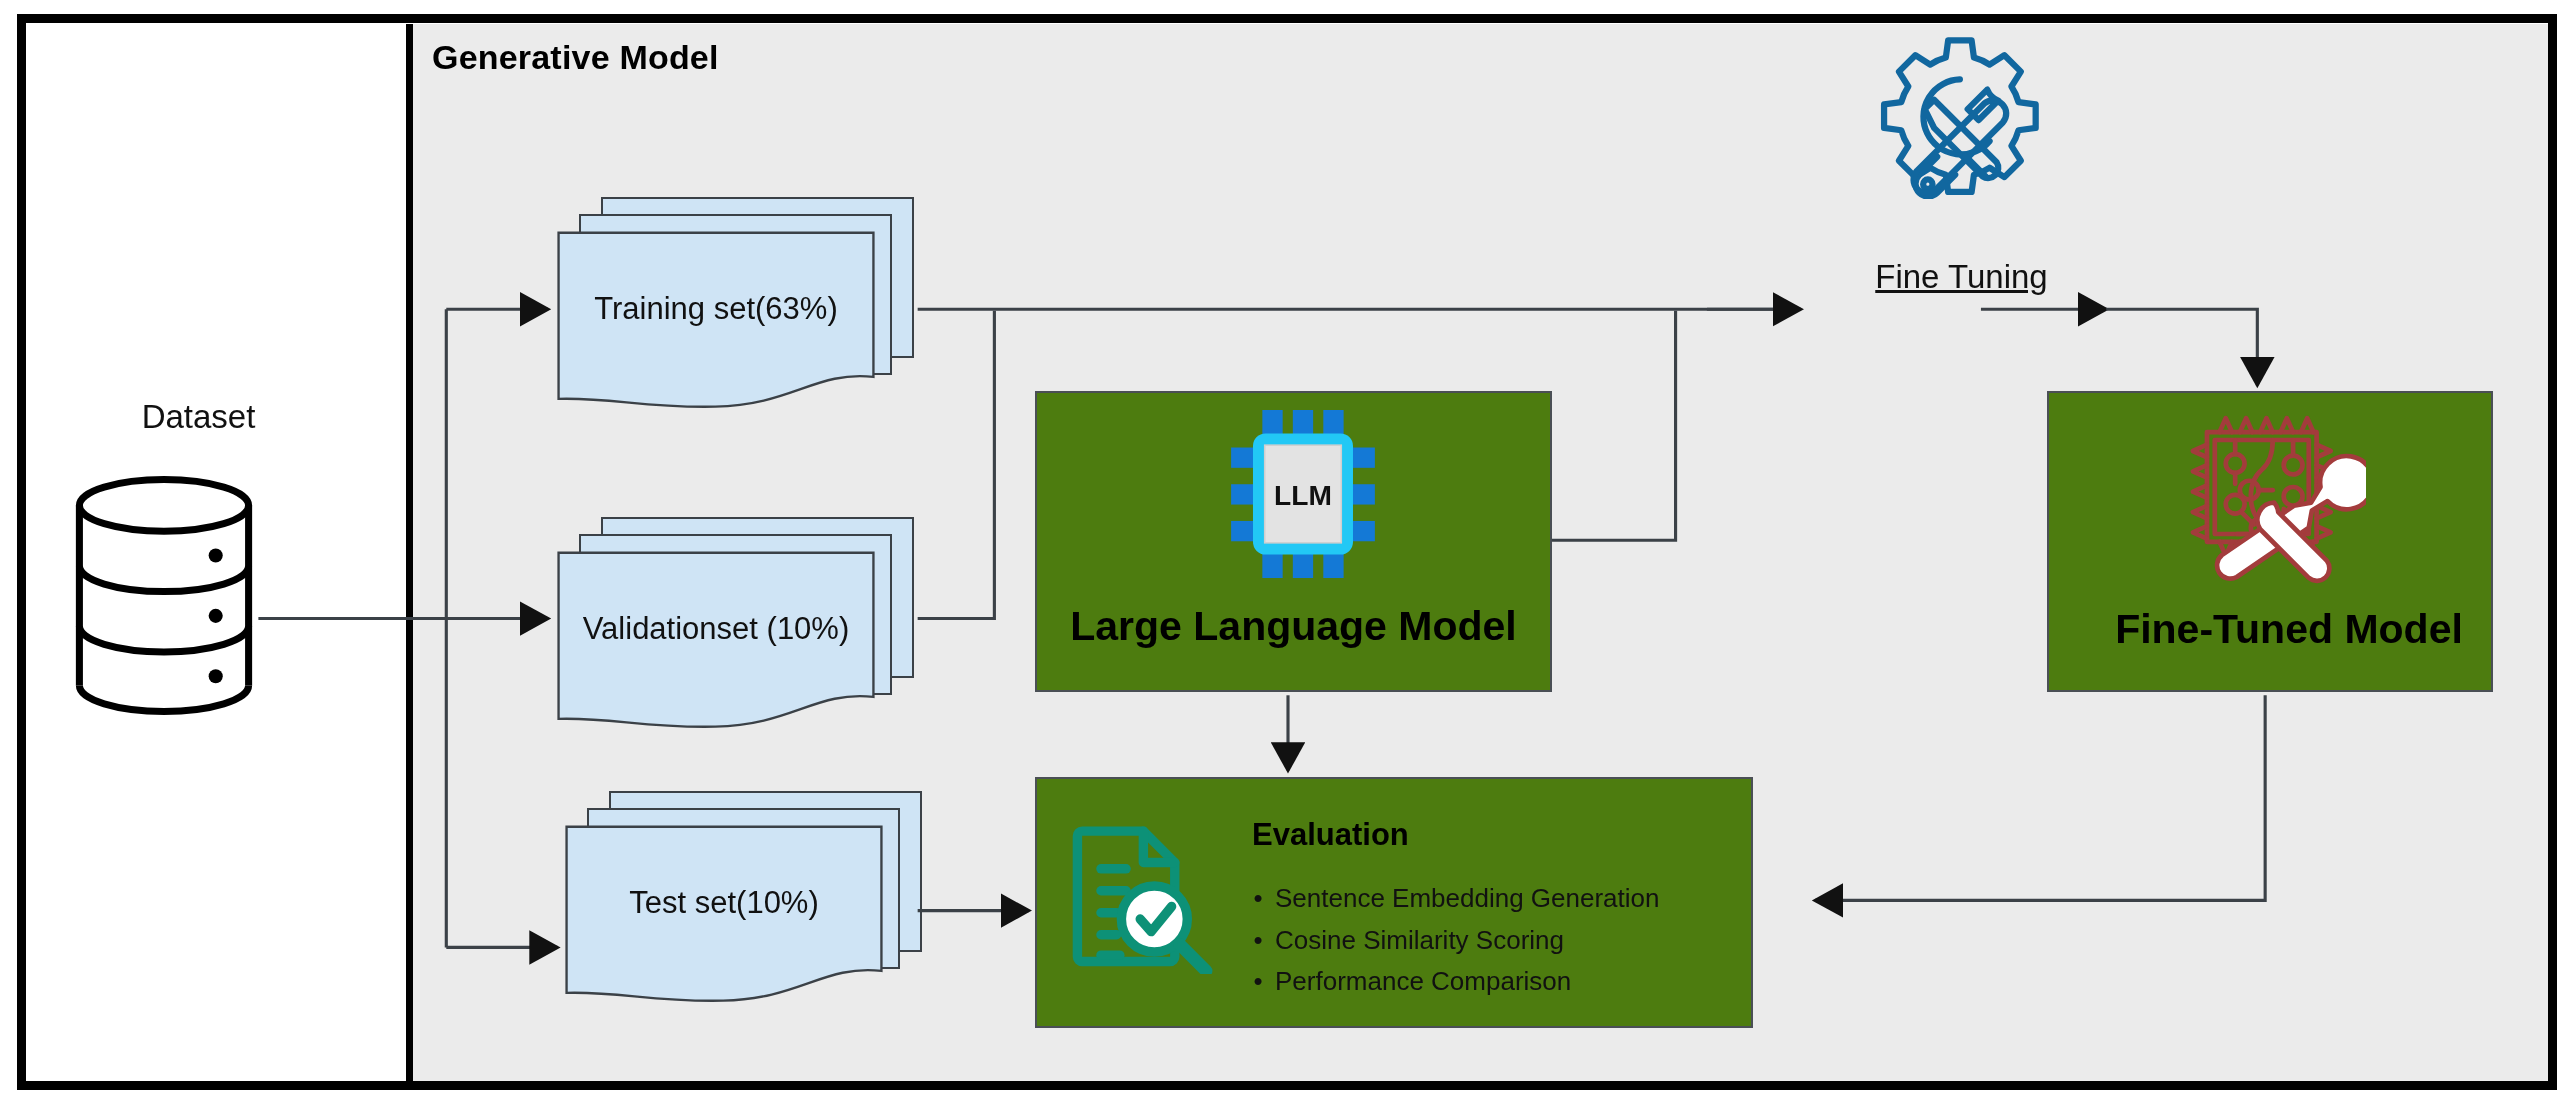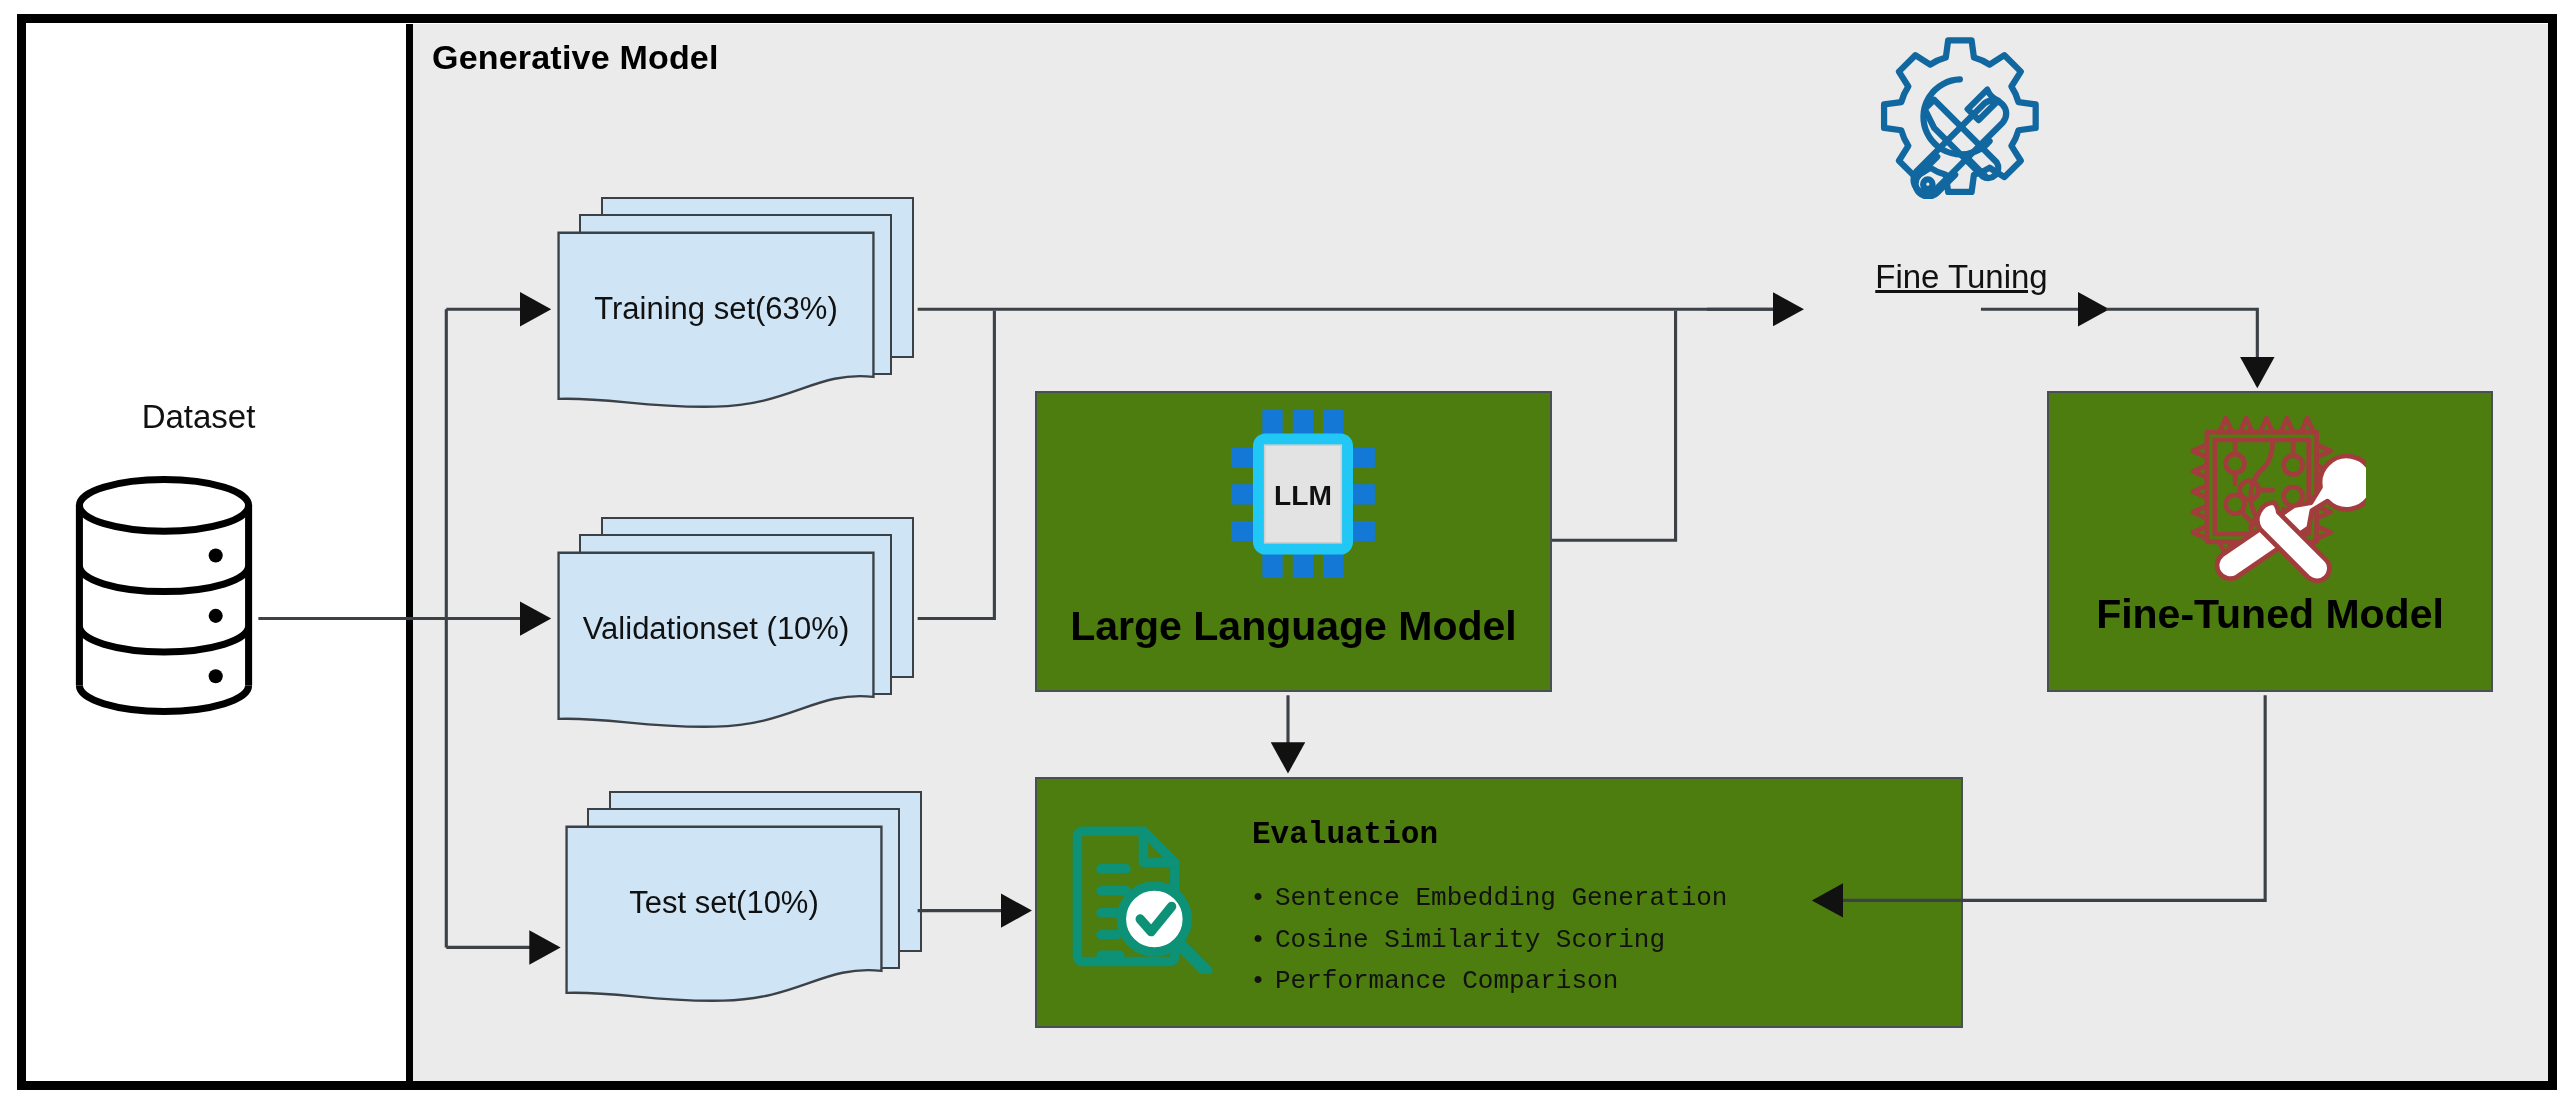--- a/index.html
+++ b/index.html
@@ -187,24 +187,24 @@
           <circle cx="152" cy="118" r="12"></circle>
           <path d="M126 46 q0 26 -14 38 q-14 12 -14 34 q0 22 14 34 q10 10 10 14"></path>
           <path d="M140 134 v32 h-60"></path>
         </g>
         <g fill="#fff" stroke="#a33c3c" stroke-width="6" stroke-linejoin="round" stroke-linecap="round">
           <path d="M196 124 l-20 12 l-4 22 l-92 63 a17 17 0 0 1 -19 -28 l92 -63 l22 -4 l12 -20 a34 34 0 1 1 9 18 Z"></path>
           <path d="M128 126 a22 22 0 0 0 -18 34 l62 62 a16 16 0 0 0 23 -22 l-62 -62 a22 22 0 0 0 -5 -12 Z"></path>
         </g>
       </svg>
     </div>
-    <div class="caption" style="top:198px;">Fine-Tuned Model</div>
-  </div>
-
-  <div class="wbox" style="left:1035px;top:777px;width:928px;height:251px;font-family:Liberation Mono, monospace;">
+    <div class="caption" style="top:213px;padding-left:19px;">Fine-Tuned Model</div>
+  </div>
+
+  <div class="wbox" style="left:1035px;top:777px;width:718px;height:251px;">
     <div style="position:absolute;left:31px;top:38px;">
       <svg width="157" height="157" viewBox="0 0 200 200">
         <g fill="none" stroke="#0d9177" stroke-width="12" stroke-linejoin="round" stroke-linecap="round">
           <path d="M18 18 h78 l40 40 v120 a6 6 0 0 1 -6 6 h-112 a6 6 0 0 1 -6 -6 v-154 a6 6 0 0 1 6 -6 Z"></path>
           <path d="M96 18 v40 h40"></path>
           <path d="M42 66 h32"></path>
             <path d="M42 94 h32"></path>
             <path d="M42 122 h20"></path>
           <path d="M42 150 h20"></path>
             <path d="M42 176 h24"></path>

